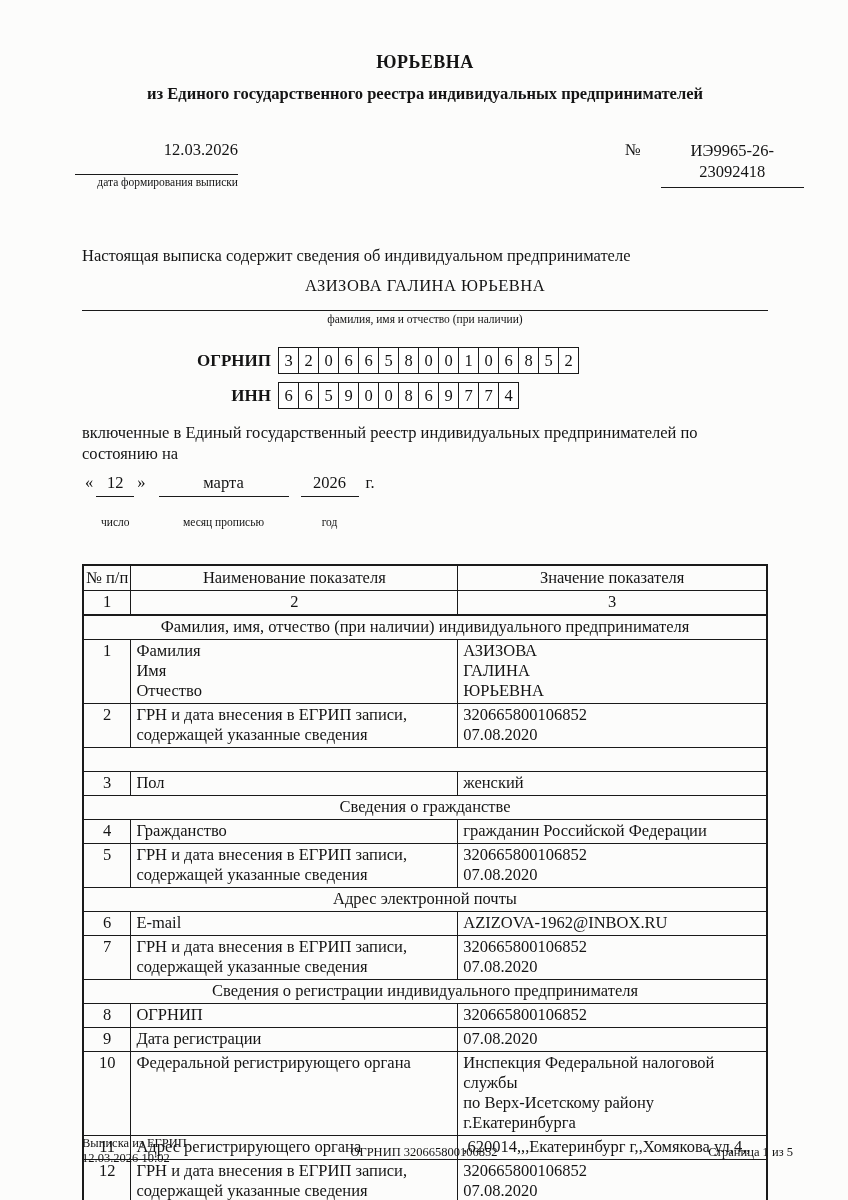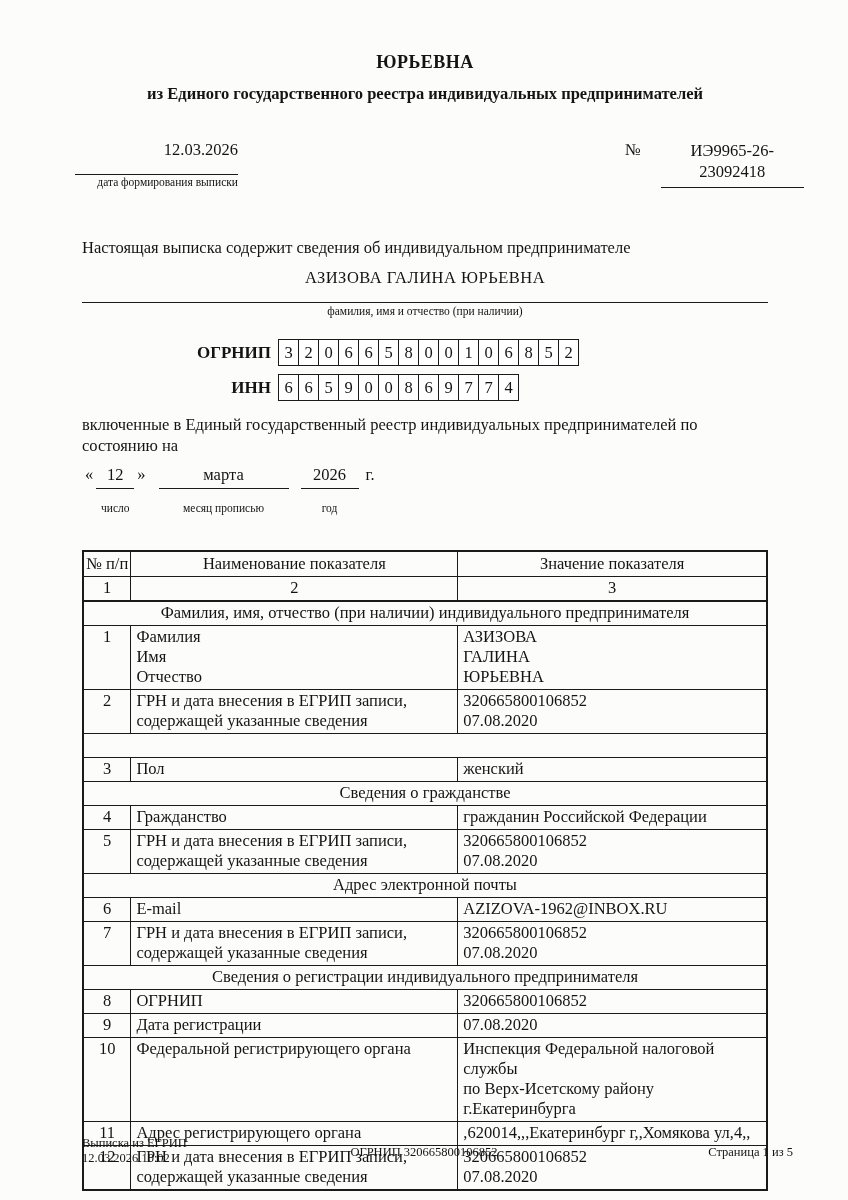--- a/index.html
+++ b/index.html
@@ -24,21 +24,21 @@
   .field-line{border-top:1.5px solid #1a1a1a;margin-top:14px;}
   .field-caption{font-size:11.5px;margin-top:1px;}
 
   .num-block{position:absolute;left:543px;top:0;display:flex;}
   .num-sign{font-size:16.5px;margin-right:20px;}
   .num-value-wrap{width:143px;text-align:center;}
   .num-value{font-size:16.5px;line-height:21px;}
   .num-line{border-top:1.5px solid #1a1a1a;margin-top:5px;}
 
   
-  .intro{margin-top:20px;font-size:16.5px;}
+  .intro{margin-top:28px;font-size:16.5px;}
   .name-block{margin-top:10px;text-align:center;}
   .person-name{font-size:16.5px;letter-spacing:.5px;padding-bottom:14px;border-bottom:1.5px solid #1a1a1a;}
   .name-caption{font-size:11.5px;margin-top:2px;}
 
   
   .code-row{display:flex;align-items:center;margin-top:0;}
   .code-row.first{margin-top:22px;}
   .code-row.second{margin-top:8px;}
   .code-label{width:196px;text-align:right;font-weight:bold;font-size:17px;padding-right:7px;box-sizing:border-box;}
   .boxes{display:flex;}
@@ -46,21 +46,21 @@
     display:flex;align-items:center;justify-content:center;font-size:16.5px;background:#fff;}
   .boxes .digit-box:first-child{margin-left:0;}
 
   .included{margin-top:13px;font-size:16.5px;line-height:21px;max-width:660px;}
 
   
   .date-line{margin-top:9px;display:flex;align-items:flex-start;font-size:16.5px;}
   .quote{padding:0 3px;}
   .seg{display:inline-flex;flex-direction:column;text-align:center;}
   .seg-val{border-bottom:1.5px solid #1a1a1a;padding:0 4px 3px;}
-  .seg-cap{font-size:11.5px;margin-top:13px;}
+  .seg-cap{font-size:11.5px;margin-top:19px;}
   .seg-day .seg-val{min-width:30px;}
   .seg-month{margin-left:10px;}
   .seg-month .seg-val{min-width:122px;}
   .seg-year{margin-left:12px;}
   .seg-year .seg-val{min-width:50px;}
   .year-suffix{margin-left:7px;}
 
   
   table.main{border-collapse:collapse;width:686px;margin-top:36px;border:2px solid #1a1a1a;}
   table.main td,table.main th{border:1px solid #1a1a1a;font-size:16.5px;font-weight:normal;

